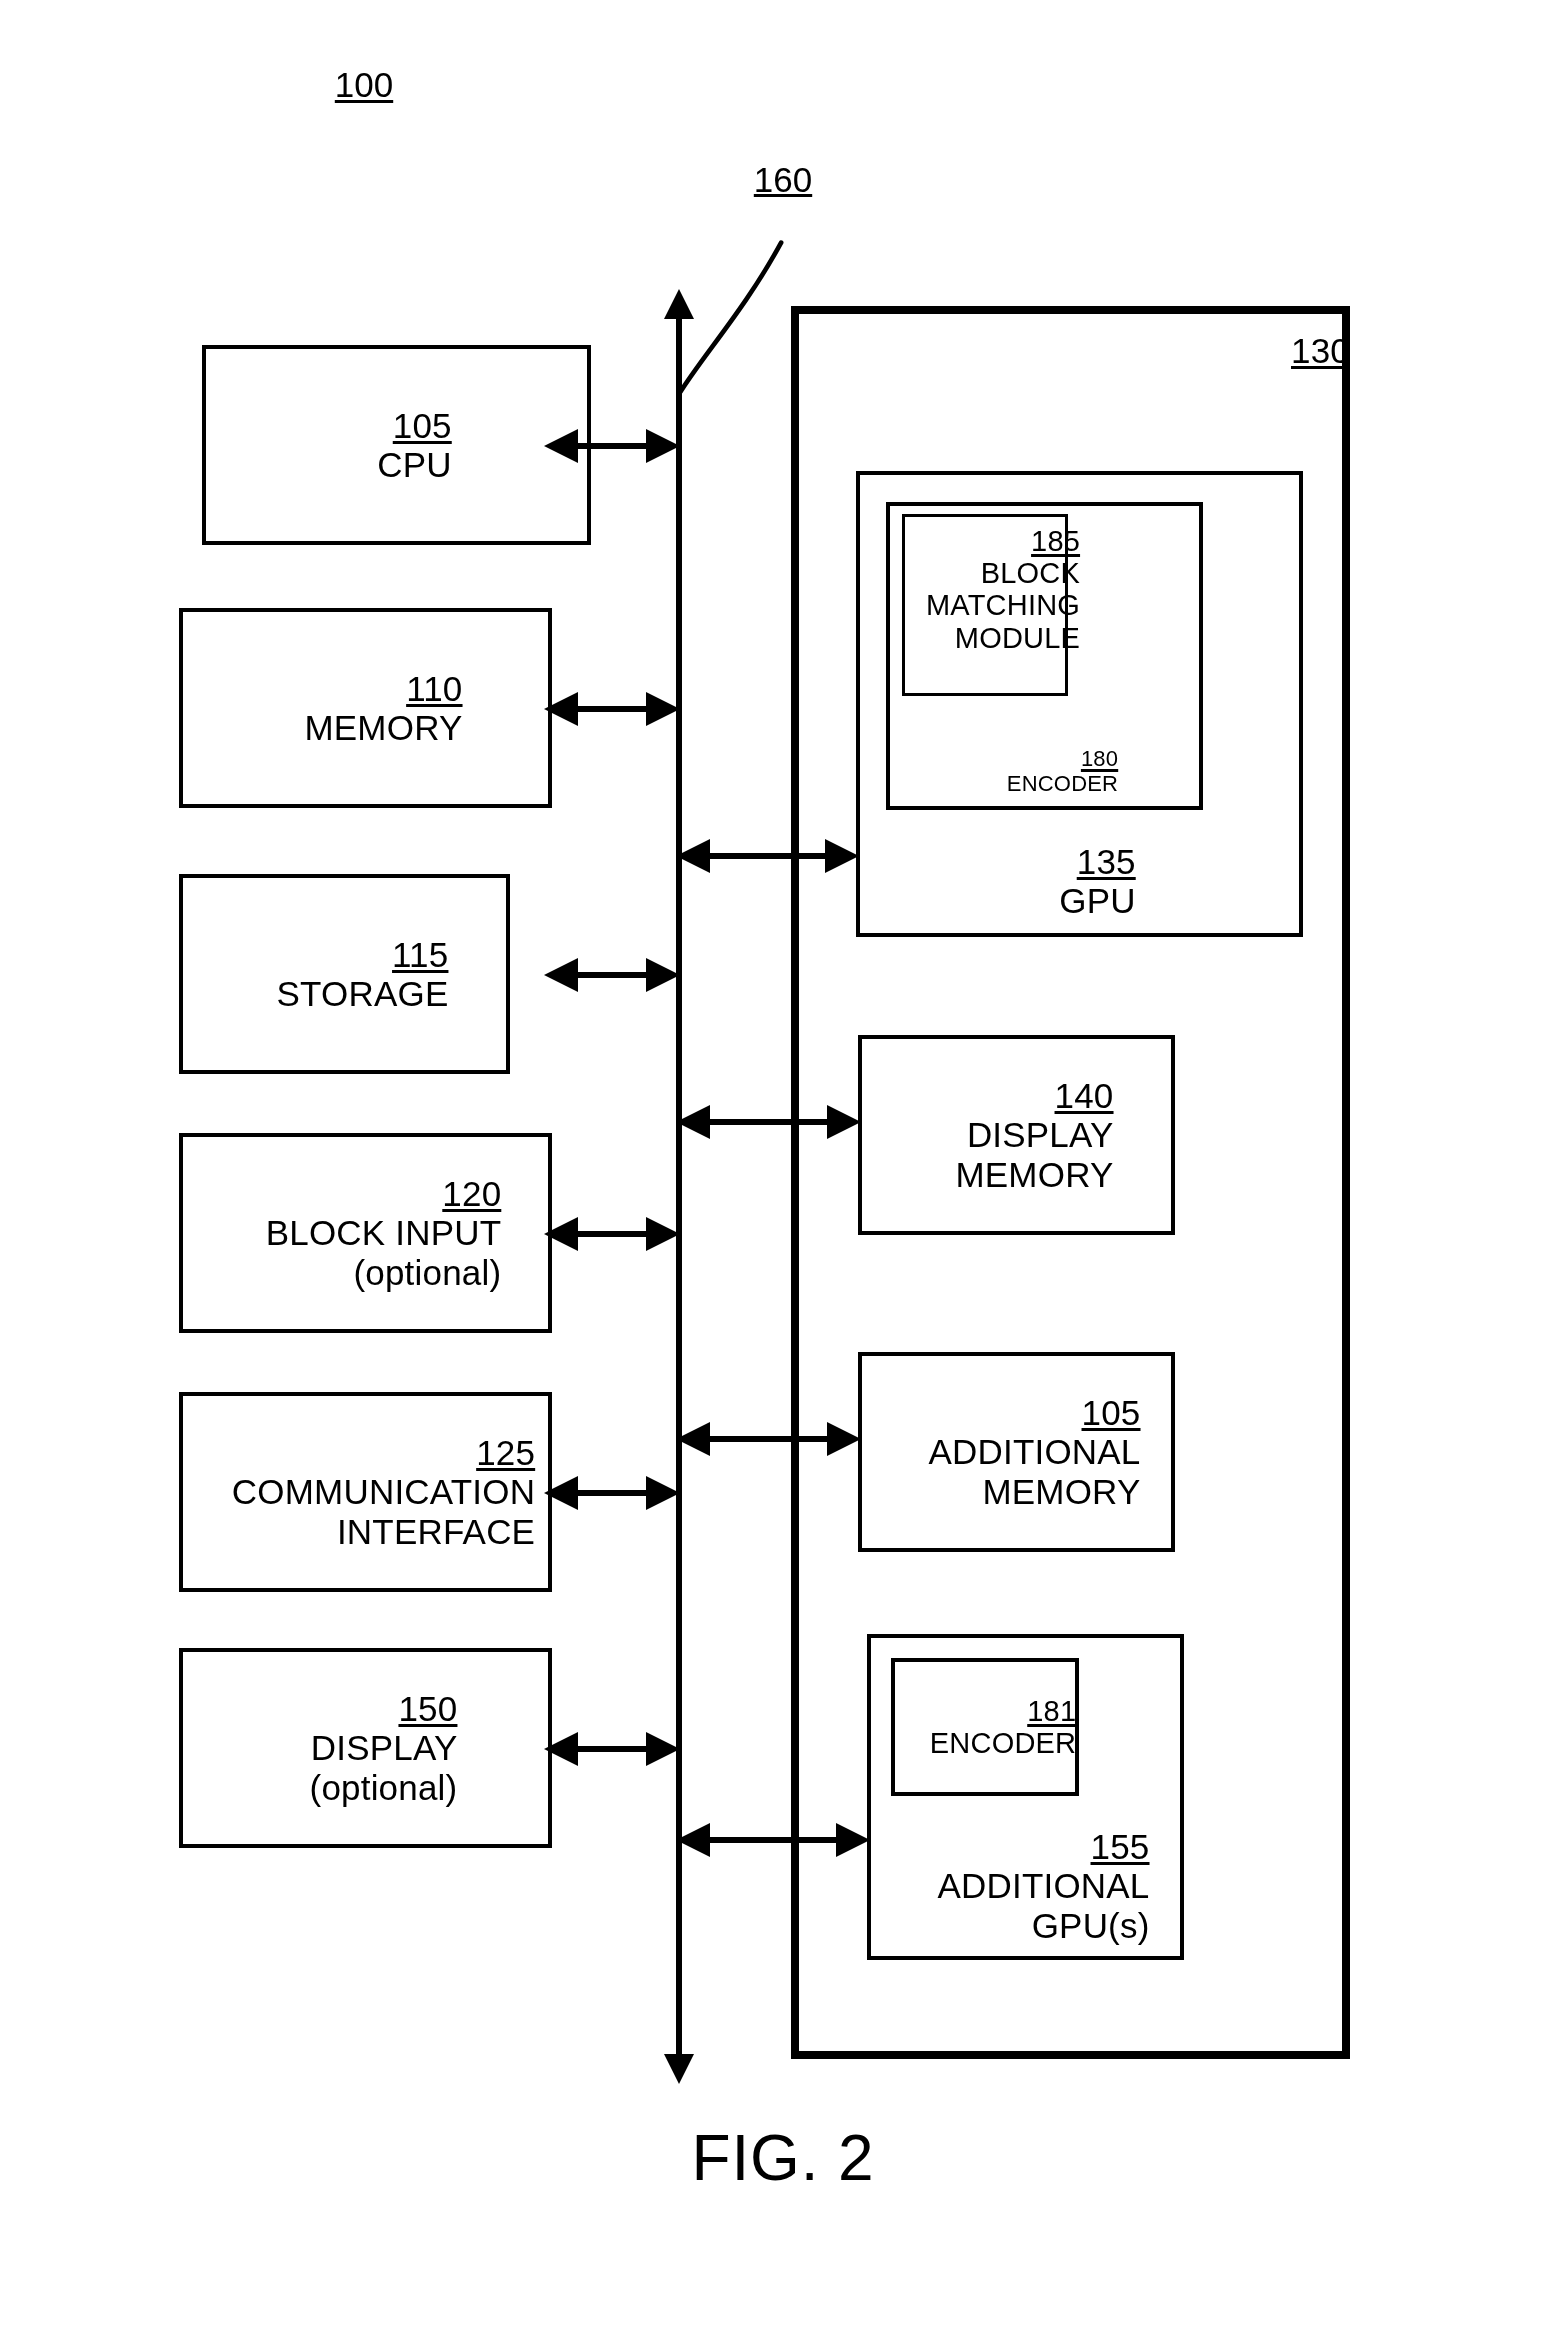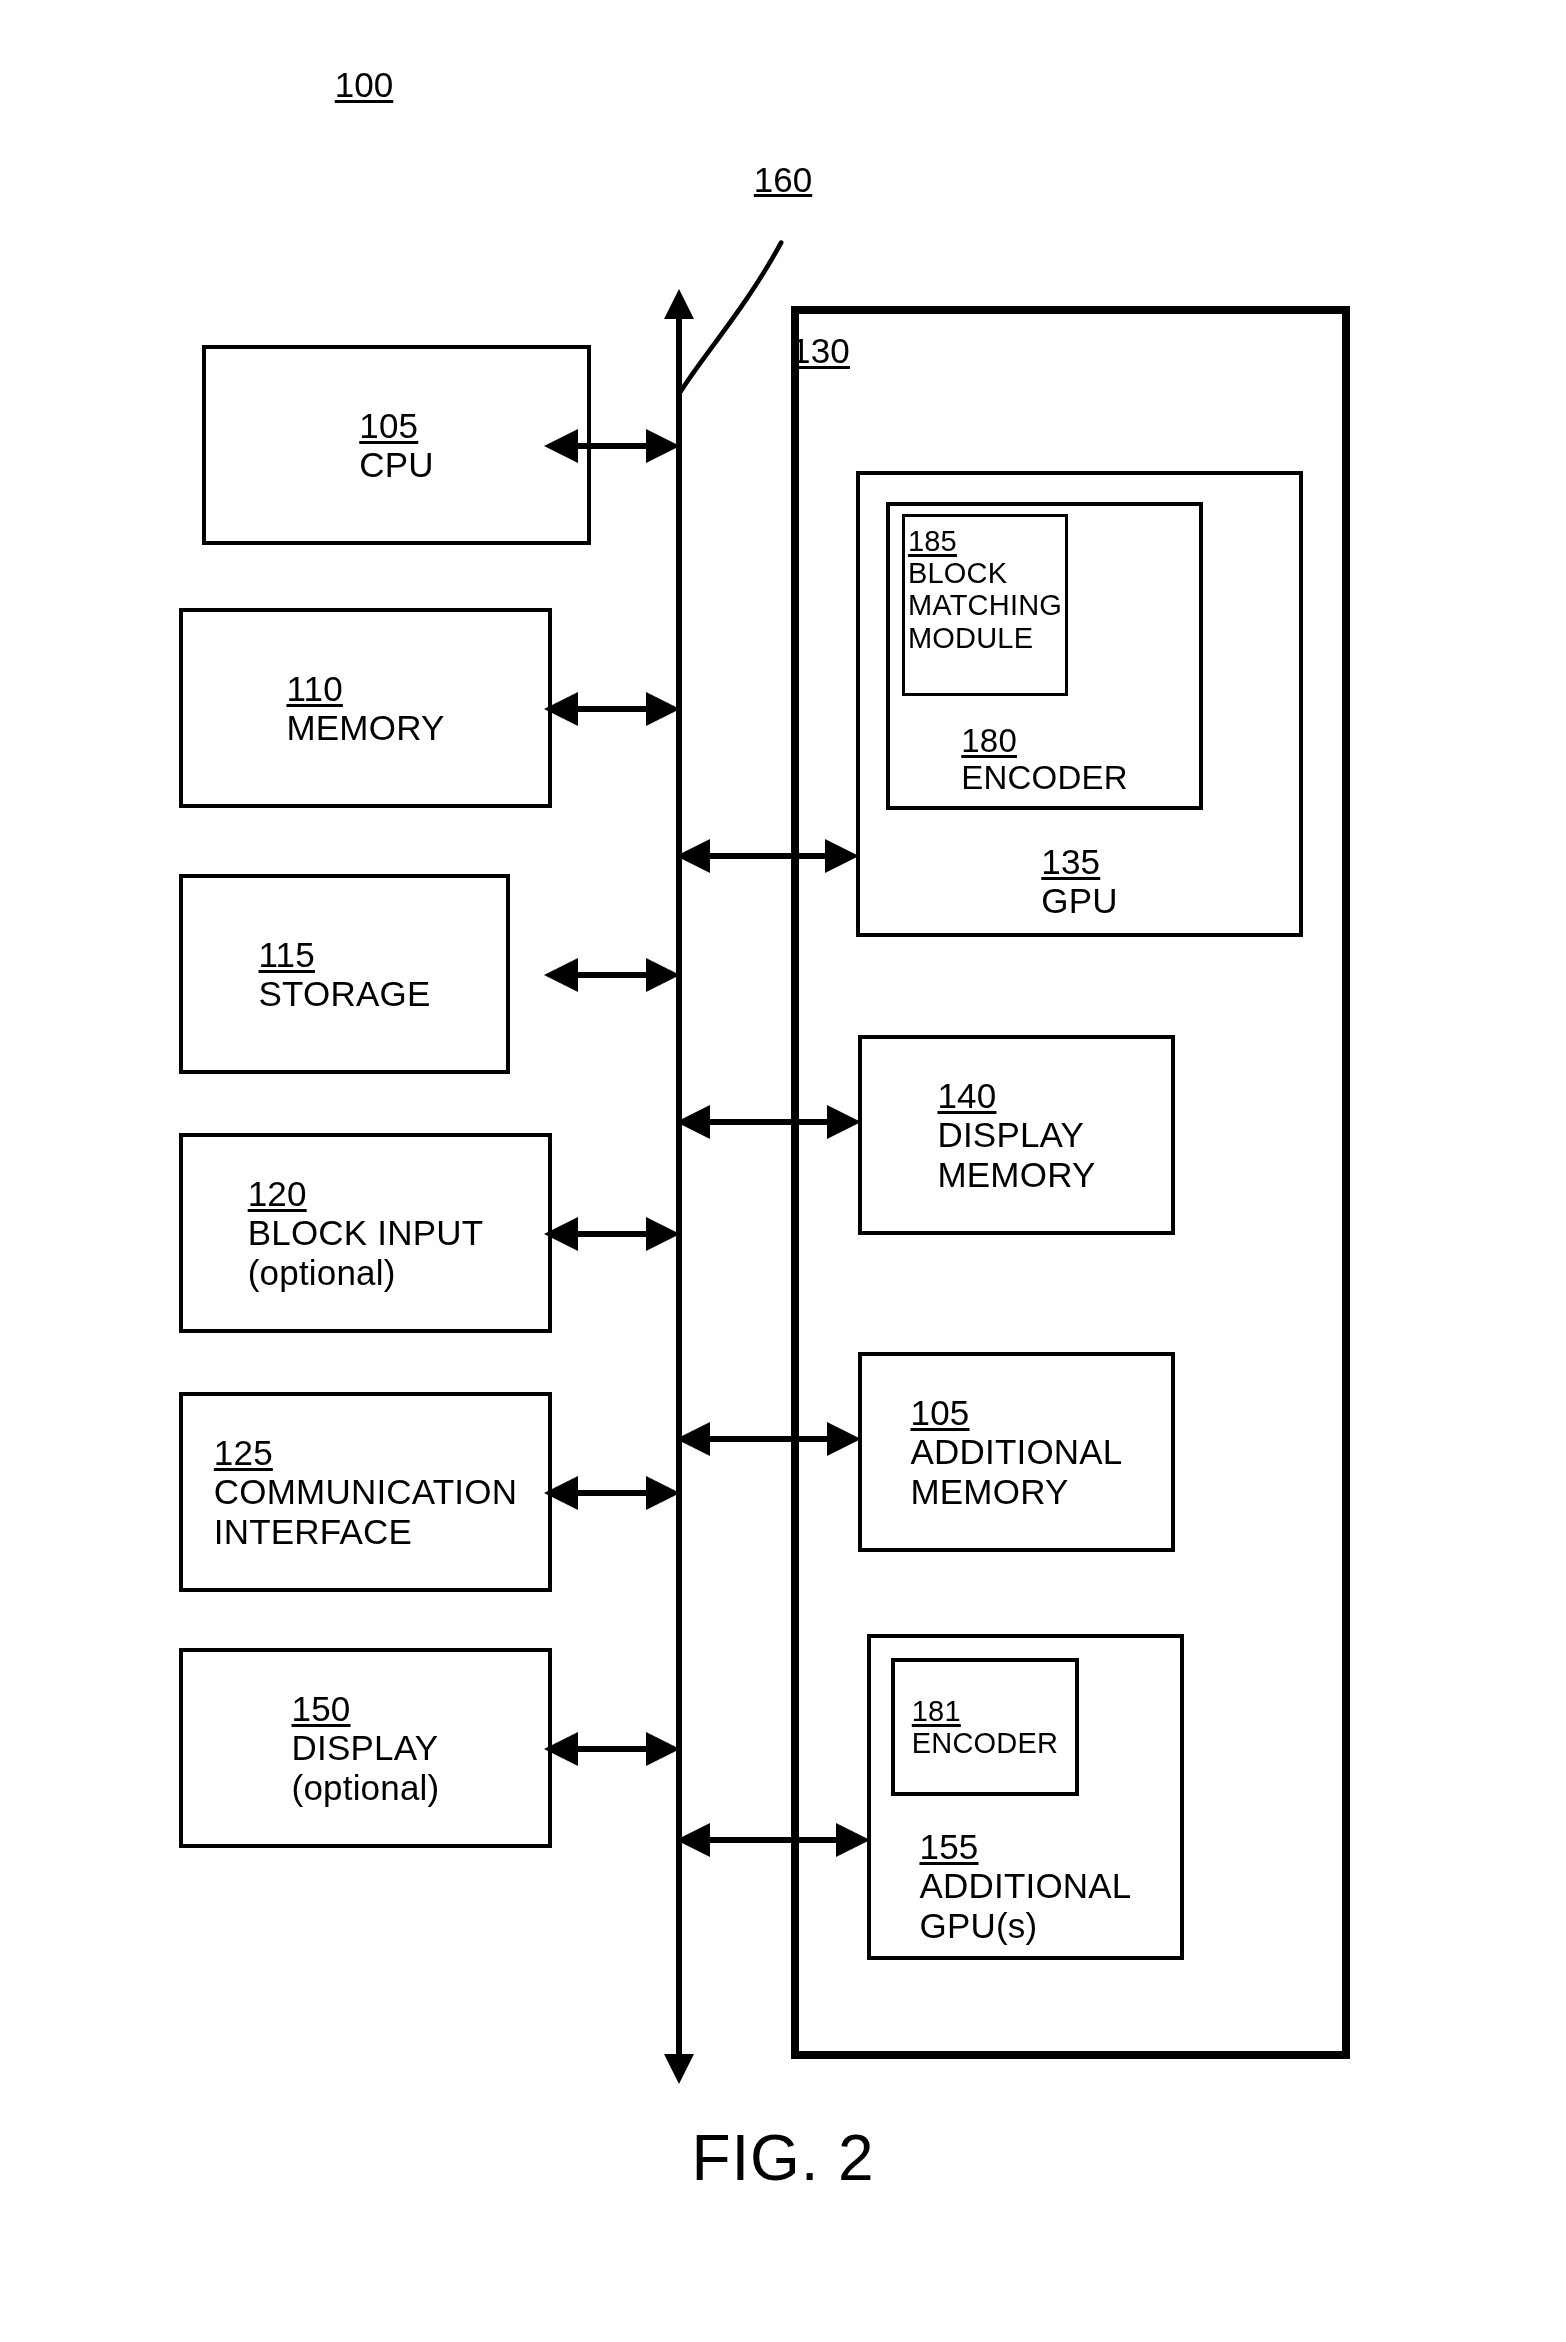--- a/index.html
+++ b/index.html
@@ -28,35 +28,36 @@
     display: flex;
     flex-direction: column;
     align-items: center;
     justify-content: center;
   }
   .cbox.thick { border-width: 8.4px; }
   .cbox.thin  { border-width: 3.7px; }
 
   
   .lbl {
-    text-align: left;
+    text-align: right;
     line-height: 1.12;
     letter-spacing: 0.2px;
+    padding-left: 36px;
   }
   .ref {
     text-decoration: underline;
     text-underline-offset: 2.8px;
     text-decoration-thickness: 2.8px;
     display: block;
   }
   .nm { display: block; }
 
   
   .f-lg .ref, .f-lg .nm { font-size: 35px; }
-  .f-md .ref, .f-md .nm { font-size: 33px; }
+  .f-md .ref, .f-md .nm { font-size: 22px; }
   .f-sm .ref, .f-sm .nm { font-size: 29px; }
 
   
   .hdr {
     position: absolute;
     left: 0;
     right: 0;
     text-align: center;
   }
 

